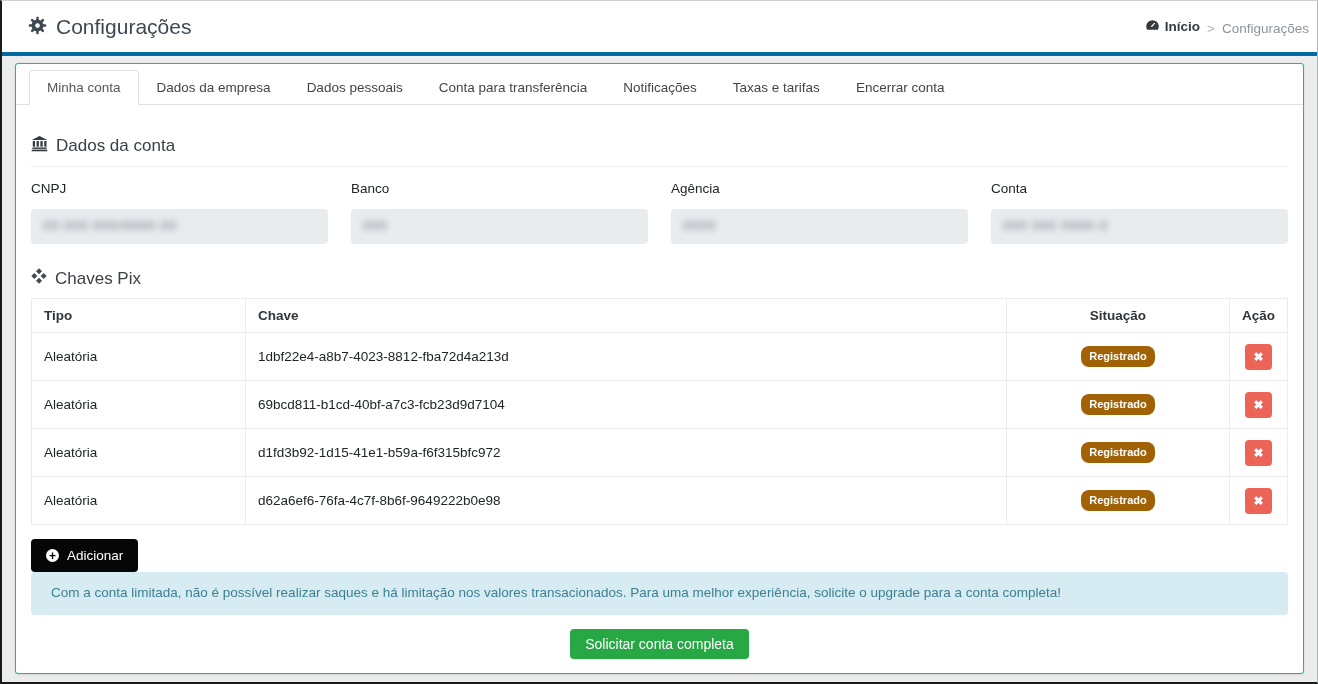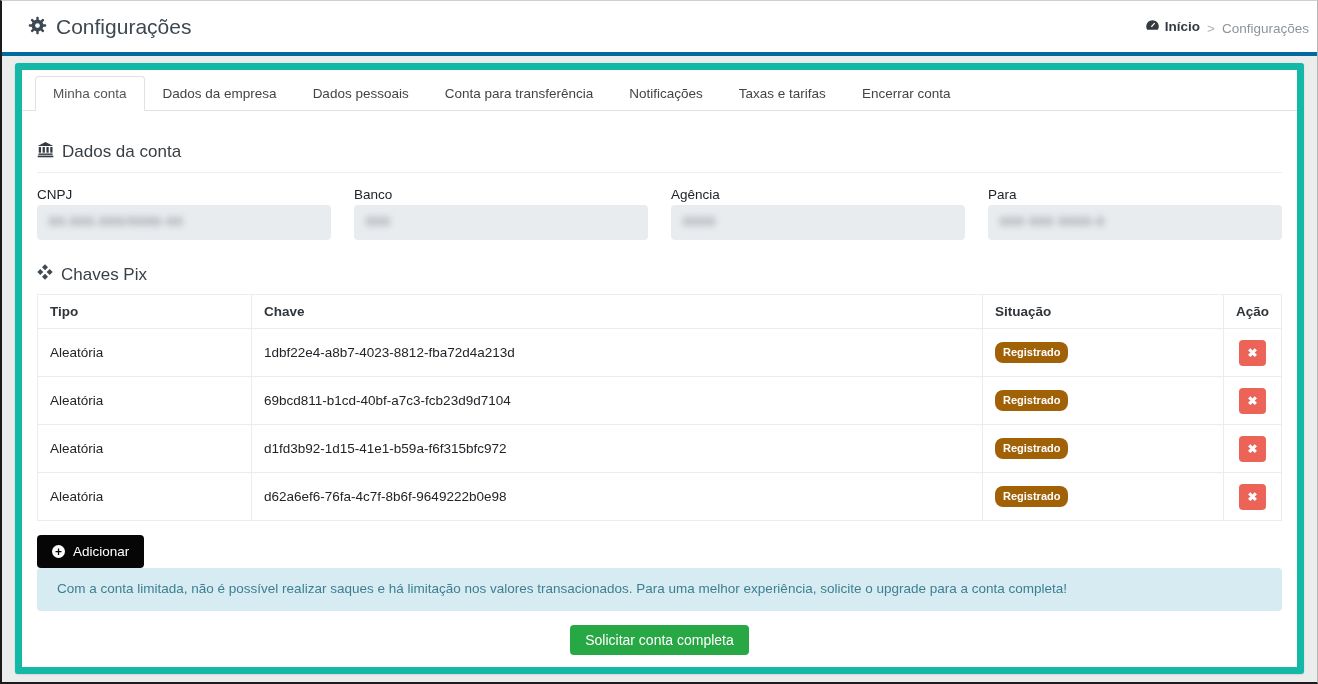--- a/index.html
+++ b/index.html
@@ -22,53 +22,53 @@
   }
   .page-title-wrap { display:flex; align-items:center; gap:9px; }
   .page-title { font-size:21px; color:#3d4852; font-weight:400; }
   .breadcrumb { display:flex; align-items:flex-end; gap:7px; font-size:13.5px; }
   .crumb-home { display:flex; align-items:center; gap:5px; color:#343a40; font-weight:600; cursor:pointer; }
   .crumb-sep { color:#aab2b9; }
   .crumb-current { color:#8d959c; }
   
   .content-wrap { flex:1; padding:7px 13px 12px; }
   .card {
-    background:#fff; height:611px; border:7px solid #14b8a6; border-radius:3px;
+    background:#fff; height:611px; border:1px solid #14b8a6; border-radius:3px;
     box-shadow:0 0 1px rgba(0,0,0,.12), 0 1px 2px rgba(0,0,0,.08);
     display:flex; flex-direction:column;
   }
   
   .nav-tabs { list-style:none; display:flex; padding:6px 13px 0; border-bottom:1px solid #dee2e6; }
   .nav-tabs li {
     padding:9px 17px; font-size:13.5px; color:#444; cursor:pointer;
     border:1px solid transparent; border-bottom:none; border-radius:4px 4px 0 0;
     margin-bottom:-1px; white-space:nowrap;
   }
   .nav-tabs li.active { background:#fff; border-color:#dee2e6; border-bottom:1px solid #fff; color:#555; }
   .card-body { padding:14px 15px 0; flex:1; }
   
   .section-title { display:flex; align-items:center; gap:8px; font-size:17px; color:#383f45; margin:16px 0 9px; }
   .section-title svg { flex:0 0 auto; }
   hr.sep { border:none; border-top:1px solid #eceff1; margin:0 0 14px; }
   
   .form-grid { display:grid; grid-template-columns:repeat(4,1fr); column-gap:23px; margin-bottom:24px; }
-  .field-label { font-size:13.5px; color:#212529; margin-bottom:3px; }
+  .field-label { font-size:13.5px; color:#212529; margin-bottom:13px; }
   .field-input {
     height:35px; background:#e9ecef; border-radius:4px; padding:8px 12px;
     overflow:hidden; white-space:nowrap; cursor:default;
   }
   .blurred { filter:blur(3.2px); color:#6a7076; font-size:13px; letter-spacing:1px; }
   
   table.pix-table { width:100%; border-collapse:collapse; border:1px solid #e9edf0; margin-bottom:14px; }
   .pix-table th {
     font-size:13.5px; font-weight:700; color:#30353a; text-align:left;
     padding:9px 12px; border:1px solid #e9edf0; height:34px;
   }
   .pix-table td { font-size:13.5px; color:#212529; padding:9px 12px; border:1px solid #e9edf0; height:48px; }
-  .pix-table th.col-situacao, .pix-table td.cell-situacao { width:241px; }
+  .pix-table th.col-situacao, .pix-table td.cell-situacao { text-align:center; width:223px; }
   .pix-table th.col-acao, .pix-table td.cell-acao { text-align:center; width:46px; }
   .pix-table th.col-tipo { width:214px; }
   .badge-success {
     display:inline-block; background:#a16207; color:#fff; font-size:11px; font-weight:700;
     padding:4px 8px; border-radius:8px; line-height:1.1;
   }
   .btn-delete {
     width:27px; height:26px; background:#ec6357; border:none; border-radius:4px;
     color:#fff; font-size:12px; font-weight:bold; line-height:26px; text-align:center;
     cursor:pointer; display:inline-block;
@@ -176,21 +176,21 @@
               <span class="blurred">000</span>
             </div>
           </div>
           <div>
             <div class="field-label">Agência</div>
             <div class="field-input">
               <span class="blurred">0000</span>
             </div>
           </div>
           <div>
-            <div class="field-label">Para</div>
+            <div class="field-label">Conta</div>
             <div class="field-input">
               <span class="blurred">000 000 0000-0</span>
             </div>
           </div>
         </div>
 
         
         <div class="section-title">
           <span>
             <svg viewBox="0 0 24 24" width="16" height="16" fill="#434a52">

